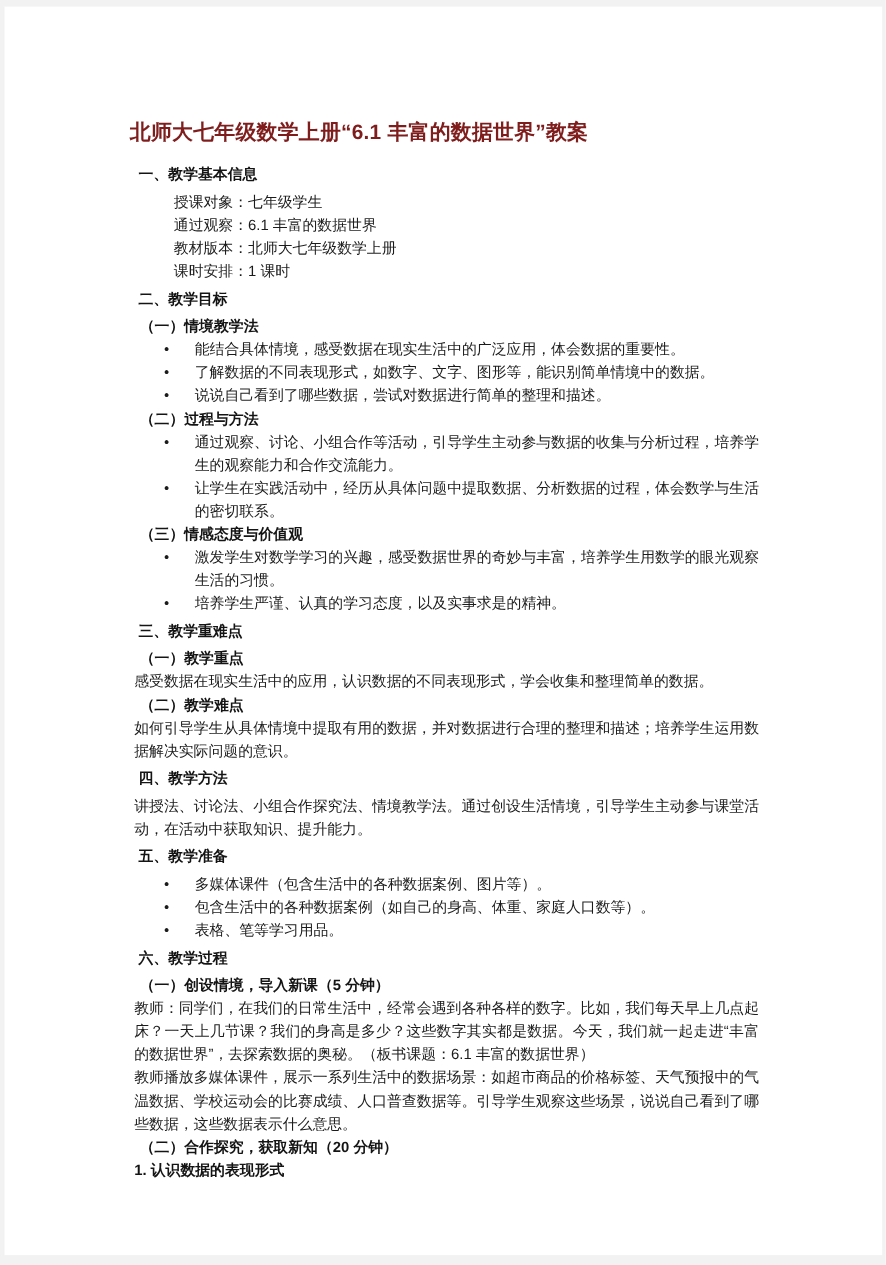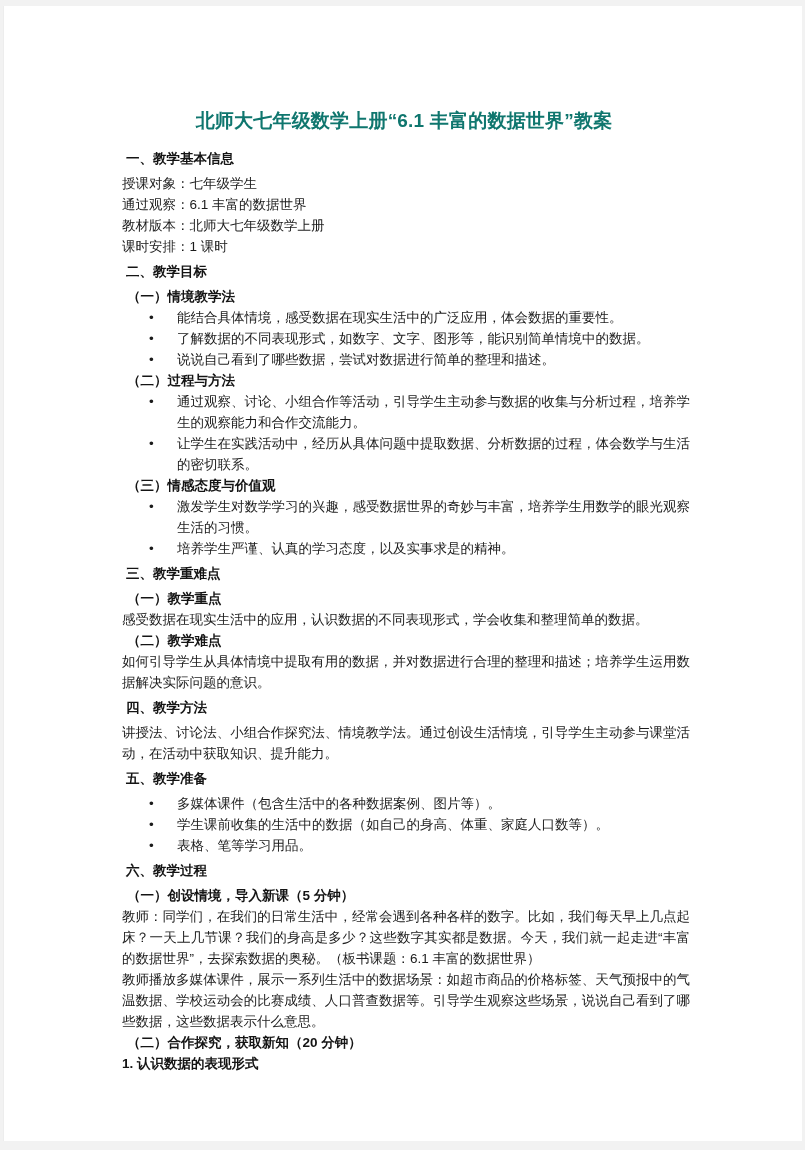--- a/index.html
+++ b/index.html
@@ -28,22 +28,22 @@
     position: absolute;
     left: 114px;
     top: 100px;
     width: 572px;
   }
 
   
   .doc-title {
     font-size: 19px;
     font-weight: bold;
-    text-align: center;
-    color: #0f766e;
+    text-align: left;
+    color: #7f1d1d;
     letter-spacing: 0.2px;
     line-height: 30px;
     margin: 0 0 12px 0;
     white-space: nowrap;
   }
   .h-major {
     font-size: 13.5px;
     font-weight: bold;
     color: #141414;
     line-height: 21px;
@@ -76,21 +76,21 @@
     text-justify: inter-ideograph;
   }
   .kv {
     font-size: 13.5px;
     color: #1b1b1b;
     line-height: 21px;
     margin: 0;
     padding-left: 4px;
     white-space: nowrap;
   }
-  .kv .kv-key { display: inline; }
+  .kv .kv-key { display: inline; margin-left: 36px; }
   .kv .kv-val { display: inline; }
 
   
   ul.bullets {
     list-style: none;
     margin: 0;
     padding: 0;
   }
   ul.bullets li {
     position: relative;
@@ -143,21 +143,21 @@
         <p class="h-major">三、教学重难点</p>
         <p class="h-sub">（一）教学重点</p>
         <p class="para">感受数据在现实生活中的应用，认识数据的不同表现形式，学会收集和整理简单的数据。</p>
         <p class="h-sub">（二）教学难点</p>
         <p class="para">如何引导学生从具体情境中提取有用的数据，并对数据进行合理的整理和描述；培养学生运用数据解决实际问题的意识。</p>
         <p class="h-major">四、教学方法</p>
         <p class="para">讲授法、讨论法、小组合作探究法、情境教学法。通过创设生活情境，引导学生主动参与课堂活动，在活动中获取知识、提升能力。</p>
         <p class="h-major">五、教学准备</p>
         <ul class="bullets">
           <li><span class="dot">•</span><span>多媒体课件（包含生活中的各种数据案例、图片等）。</span></li>
-          <li><span class="dot">•</span><span>学生课前收集的生活中的数据（如自己的身高、体重、家庭人口数等）。</span></li>
+          <li><span class="dot">•</span><span>包含生活中的各种数据案例（如自己的身高、体重、家庭人口数等）。</span></li>
           <li><span class="dot">•</span><span>表格、笔等学习用品。</span></li>
         </ul>
         <p class="h-major">六、教学过程</p>
         <p class="h-sub">（一）创设情境，导入新课（5 分钟）</p>
         <p class="para">教师：同学们，在我们的日常生活中，经常会遇到各种各样的数字。比如，我们每天早上几点起床？一天上几节课？我们的身高是多少？这些数字其实都是数据。今天，我们就一起走进“丰富的数据世界”，去探索数据的奥秘。（板书课题：6.1 丰富的数据世界）</p>
         <p class="para">教师播放多媒体课件，展示一系列生活中的数据场景：如超市商品的价格标签、天气预报中的气温数据、学校运动会的比赛成绩、人口普查数据等。引导学生观察这些场景，说说自己看到了哪些数据，这些数据表示什么意思。</p>
         <p class="h-sub">（二）合作探究，获取新知（20 分钟）</p>
         <p class="h-num">1. 认识数据的表现形式</p>
       </div>
   </div>

